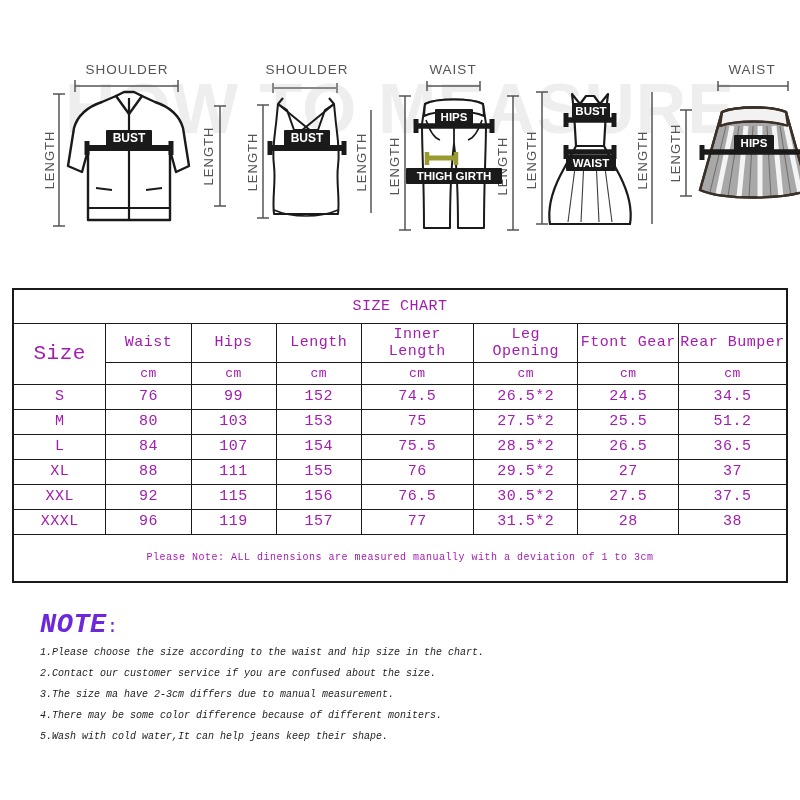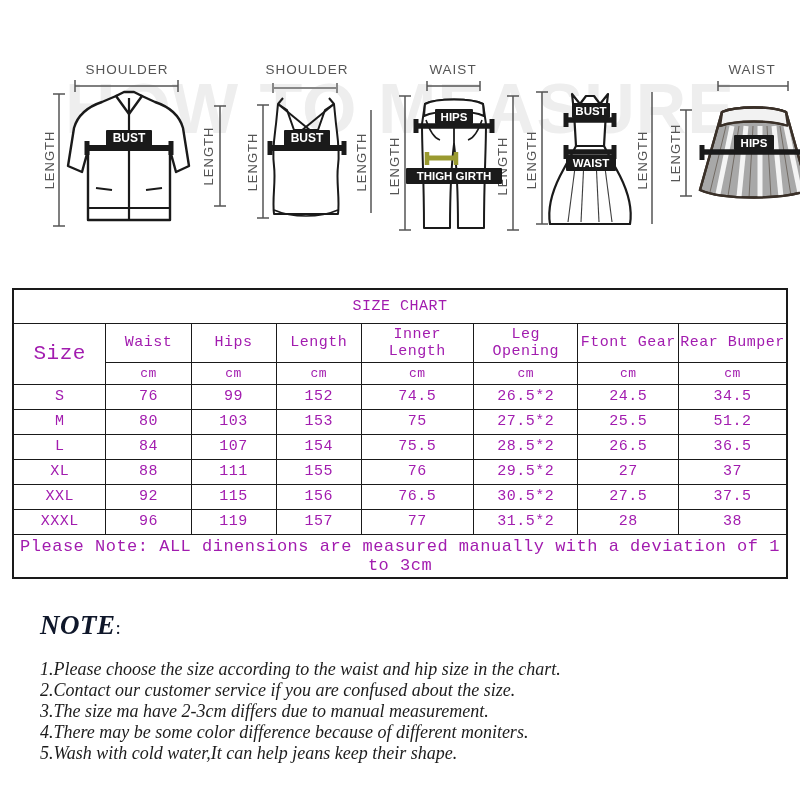--- a/index.html
+++ b/index.html
@@ -72,54 +72,54 @@
     padding-left: 10px;
     font-size: 15px;
     height: 34px;
     letter-spacing: 1px;
   }
   th.col-head { font-size: 15px; height: 26px; }
   td.unit { font-size: 13px; height: 22px; margin-top: 20px; }
   td.size-head { font-size: 21px; letter-spacing: 1px; }
   td.body-cell { font-size: 15px; height: 25px; }
   td.foot-note {
-    font-size: 17px;
-    height: 34px;
+    font-size: 10px;
+    height: 48px;
     letter-spacing: 0.3px;
   }
 
   
   .note-block {
     position: absolute;
     left: 40px; top: 612px;
     width: 730px;
   }
   .note-title {
-    font-family: Liberation Serif, serif;
+    font-family: Liberation Mono, monospace;
     font-weight: bold;
     font-style: italic;
     font-size: 27px;
-    color: #0f172a;
+    color: #6d28d9;
     line-height: 1;
-    margin-bottom: 20px;
+    margin-bottom: 3px;
     letter-spacing: 0.5px;
   }
   .note-title .colon {
     font-style: normal;
     font-weight: normal;
     font-size: 19px;
   }
   .note-list {
     list-style: none;
     margin: 0; padding: 0;
   }
   .note-list li {
-    font-family: Liberation Serif, serif;
+    font-family: Liberation Mono, monospace;
     font-style: italic;
-    font-size: 18px;
+    font-size: 10px;
     line-height: 21px;
     color: #1c1c1c;
     white-space: nowrap;
   }
 </style>
 </head>
 <body>
 
 <div class="measure-band">
 

